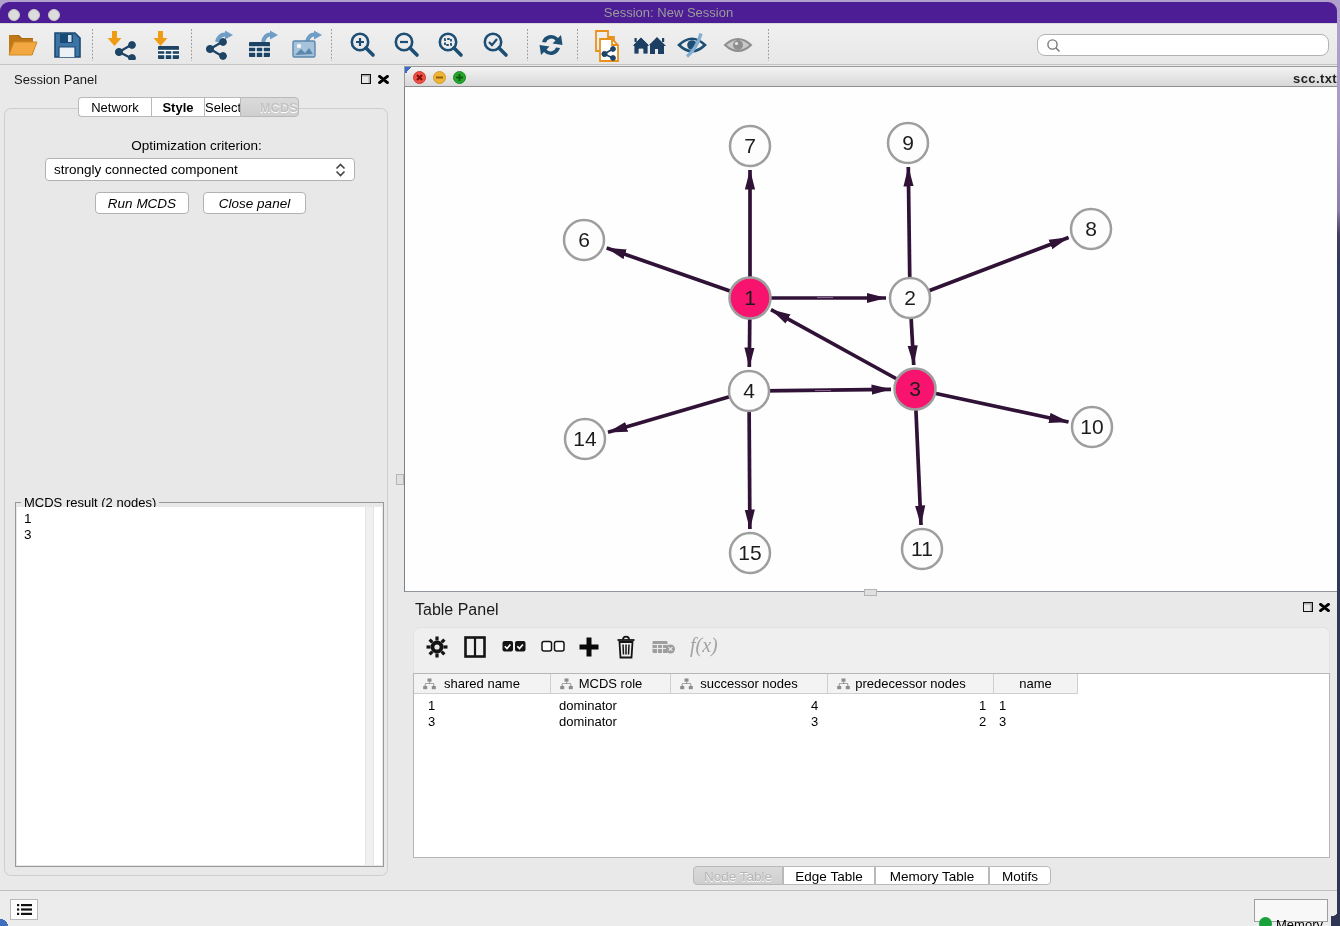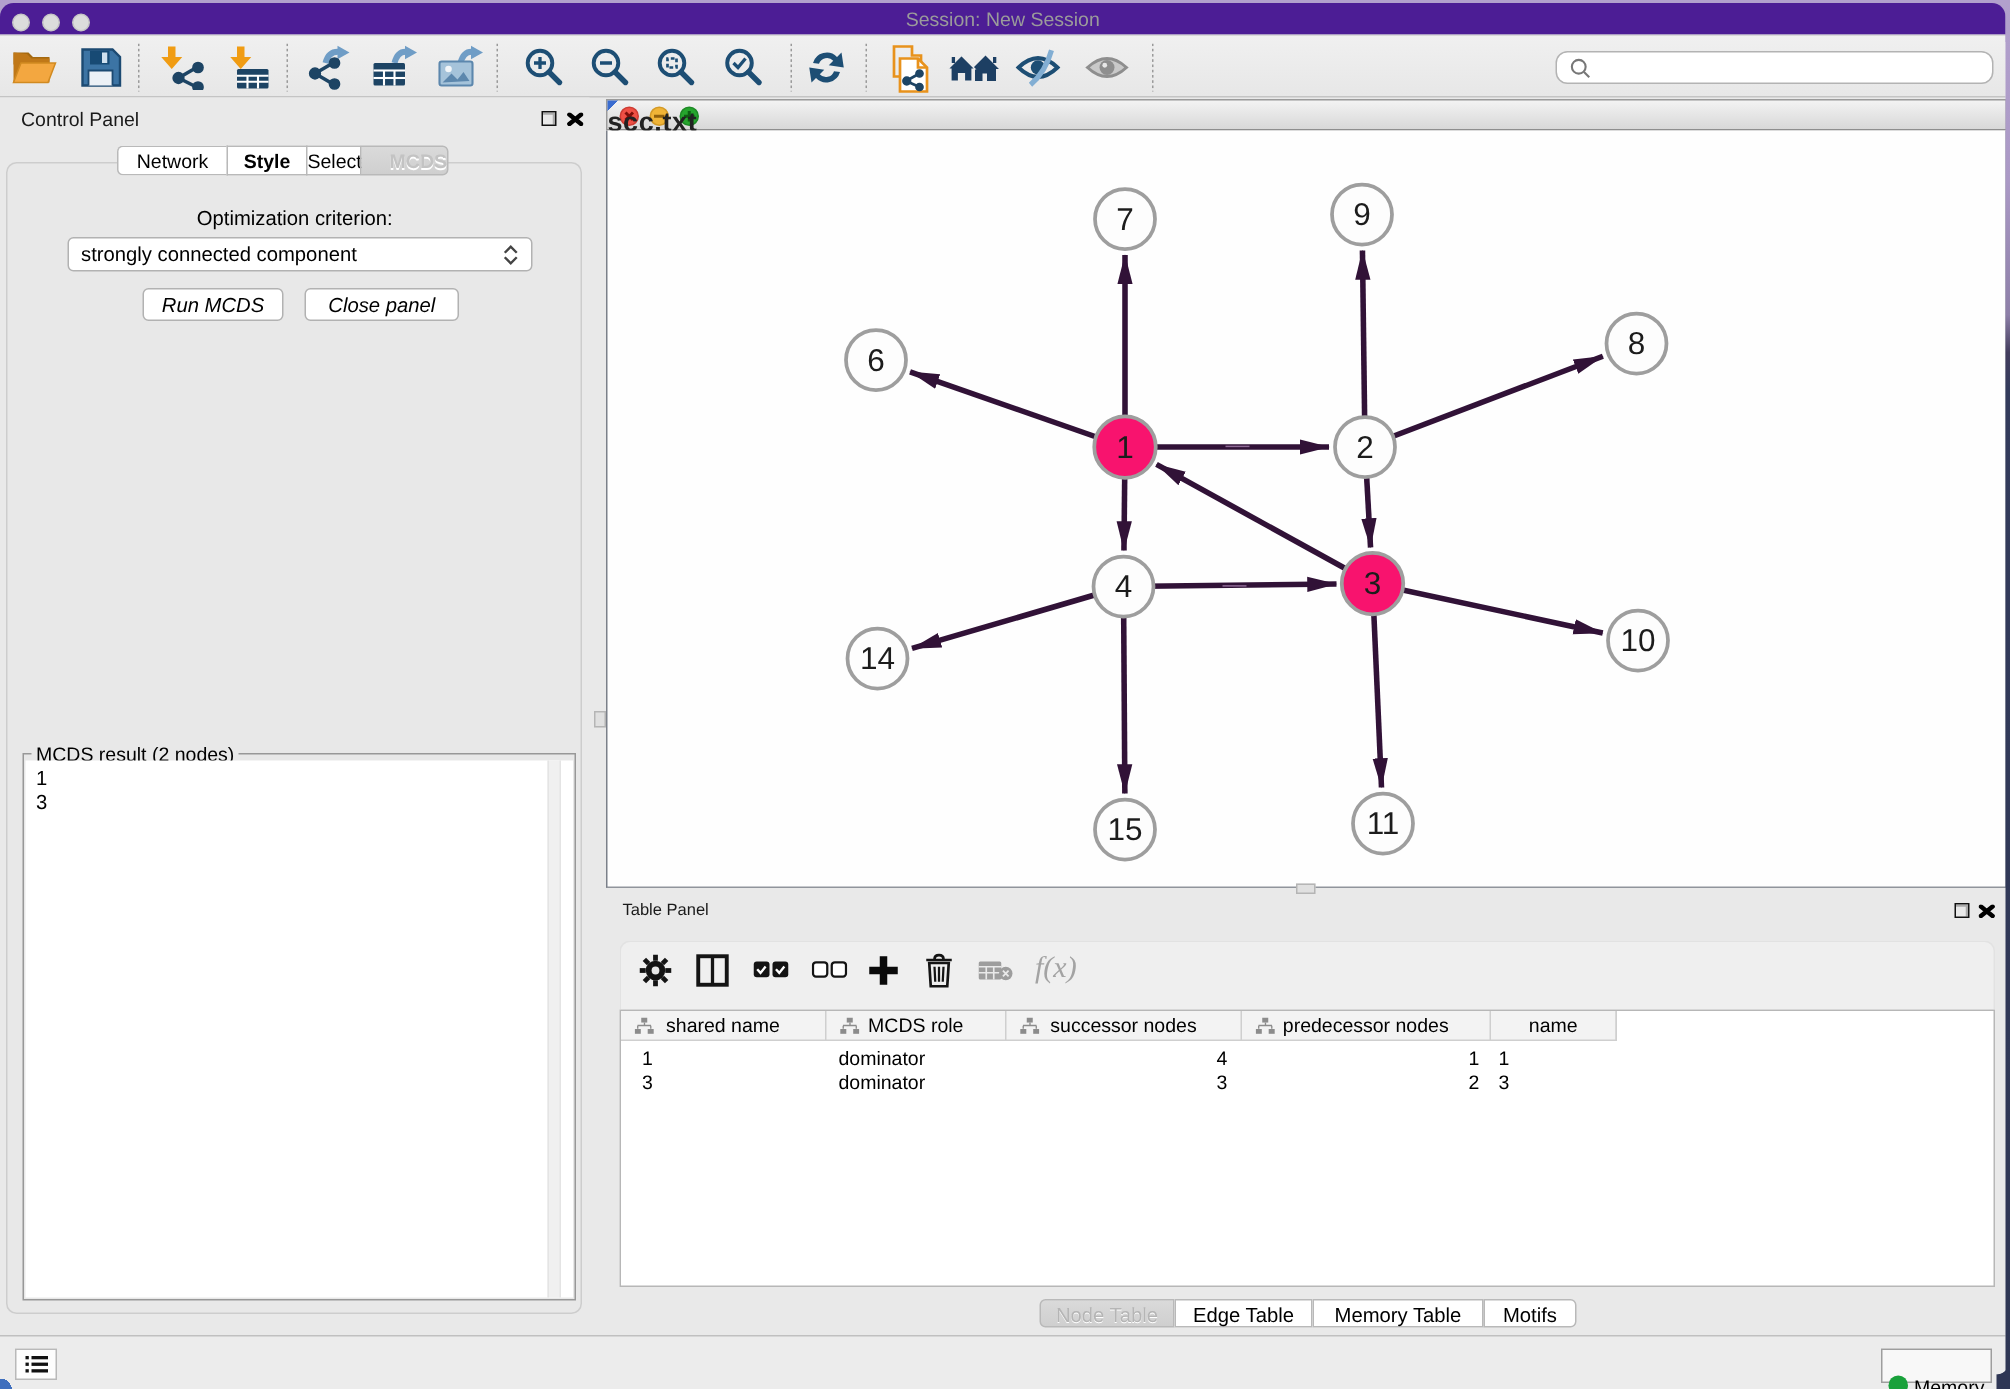--- a/index.html
+++ b/index.html
@@ -36,27 +36,27 @@
 #btn-close { left:203px; width:103px; }
 #mcds-group { position:absolute; left:15px; top:430px; width:369px; height:372px; }
 #mcds-border { position:absolute; left:0; top:7px; width:100%; height:365px; border:1px solid #989898; }
 #mcds-label { position:absolute; left:6px; top:0px; background:#e8e8e8; padding:0 3px; font-size:13px; color:#000; }
 #mcds-white { position:absolute; left:2px; top:12px; width:365px; height:358px; background:#fff; }
 #mcds-scroll { position:absolute; right:8px; top:0; width:9px; height:100%; background:#f0f0f0; border-left:1px solid #e4e4e4; border-right:1px solid #e4e4e4;}
 #mcds-text { position:absolute; left:7px; top:4px; font-size:13.5px; color:#000; line-height:16px; }
 
 #netframe { left:404px; top:66px; width:934px; height:526px; }
 #net-titlebar { position:absolute; left:0; top:0; width:934px; height:21px; background:linear-gradient(#f3f3f3,#d8d8d8); border:1px solid #9a9a9a; border-bottom:1px solid #8e8e8e; }
-#net-title { position:absolute; top:4px; width:100%; text-align:left; font-size:18px; font-weight:bold; letter-spacing:0.4px; color:#222; }
+#net-title { position:absolute; top:4px; width:100%; text-align:right; font-size:13px; font-weight:bold; letter-spacing:0.4px; color:#222; }
 #bluecorner { position:absolute; left:0; top:0; width:7px; height:7px; background:linear-gradient(135deg, #3a6cd0 50%, transparent 50%); }
 .mtl { position:absolute; top:4px; width:13px; height:13px; border-radius:50%; }
 #net-canvas { position:absolute; left:0; top:21px; width:934px; height:505px; background:#fefefe; border-left:1px solid #7b8089; border-right:1px solid #7b8089; border-bottom:1px solid #90949b; }
 
 #tpanel { left:404px; top:596px; width:933px; height:294px; background:#e9e9e9; }
-#tp-title { position:absolute; left:11px; top:5px; font-size:11px; color:#1a1a1a; }
+#tp-title { position:absolute; left:11px; top:5px; font-size:16px; color:#1a1a1a; }
 #tp-float { position:absolute; left:899px; top:6px; width:10px; height:10px; border:1.8px solid #111; box-shadow:inset 0 1.5px 0 #aaa, inset -1.5px 0 0 #aaa; }
 #ttoolbar { position:absolute; left:0px; top:28px; width:933px; height:42px; }
 #tablebox { position:absolute; left:9px; top:77px; width:917px; height:185px; background:#fff; border:1px solid #b7b7b7; }
 #thead { position:absolute; left:0; top:0; width:664px; height:20px; border-right:1px solid #cfcfcf; background:#f3f3f3; border-bottom:1px solid #cfcfcf; font-size:13px; color:#000; }
 .thcell { position:absolute; top:0; height:20px; border-right:1px solid #cfcfcf; text-align:center; padding-top:2px; }
 .treeic { position:absolute; left:9px; top:4px; }
 .trow { position:absolute; font-size:13px; color:#000; }
 #ttabs { position:absolute; left:0; top:270px; width:933px; height:20px; font-size:13.5px; }
 .ttab { position:absolute; top:0; height:19px; background:#fff; border:1px solid #b9b9b9; text-align:center; padding-top:2px; }
 
@@ -216,21 +216,21 @@
   </svg>
 
   <svg class="ticon" style="left:722px;" width="32" height="30" viewBox="0 0 32 30">
     <path d="M3 15 q13 -12 26 0 q-13 12 -26 0 z" fill="#c9c9c9" stroke="#8e8e8e" stroke-width="2"></path>
     <circle cx="16" cy="15" r="5" fill="#8e8e8e"></circle>
     <circle cx="14.5" cy="13.5" r="1.6" fill="#e8e8e8"></circle>
   </svg>
 </div>
 
 <div class="abs" id="cpanel">
-  <div id="cpanel-title">Control Panel</div>
+  <div id="cpanel-title">Session Panel</div>
   <div id="cp-float"></div>
   <svg style="position:absolute;left:378px;top:10px" width="11" height="9" viewBox="0 0 11 9">
       <path d="M1.6 1.4 L9.4 7.6 M9.4 1.4 L1.6 7.6" stroke="#000" stroke-width="3" stroke-linecap="round"></path>
     </svg>
   <div id="tabpane"></div>
   <div id="tabs">
     <div class="tab" style="width:73px;">Network</div>
     <div class="tab" style="width:53px;font-weight:bold;">Style</div>
     <div class="tab" style="width:36px;">Select</div>
     <div id="tab-mcds" style="width:59px;">MCDS</div>

